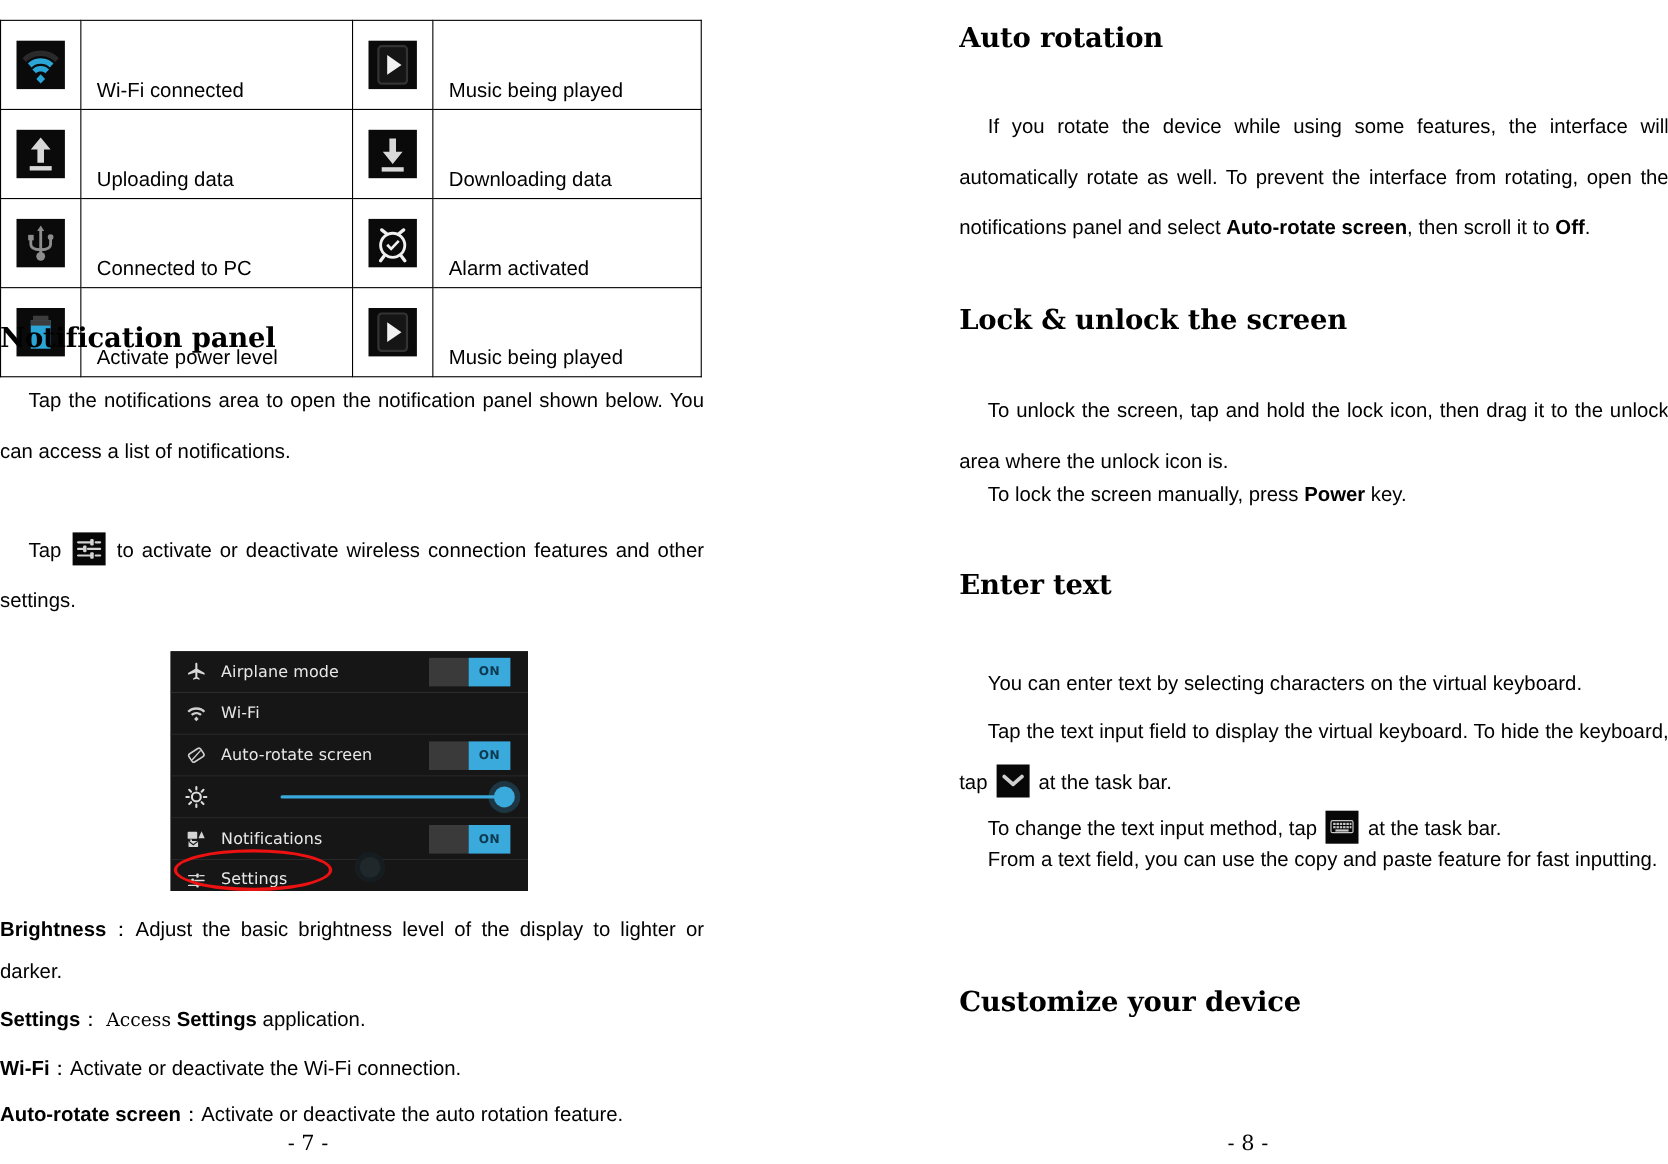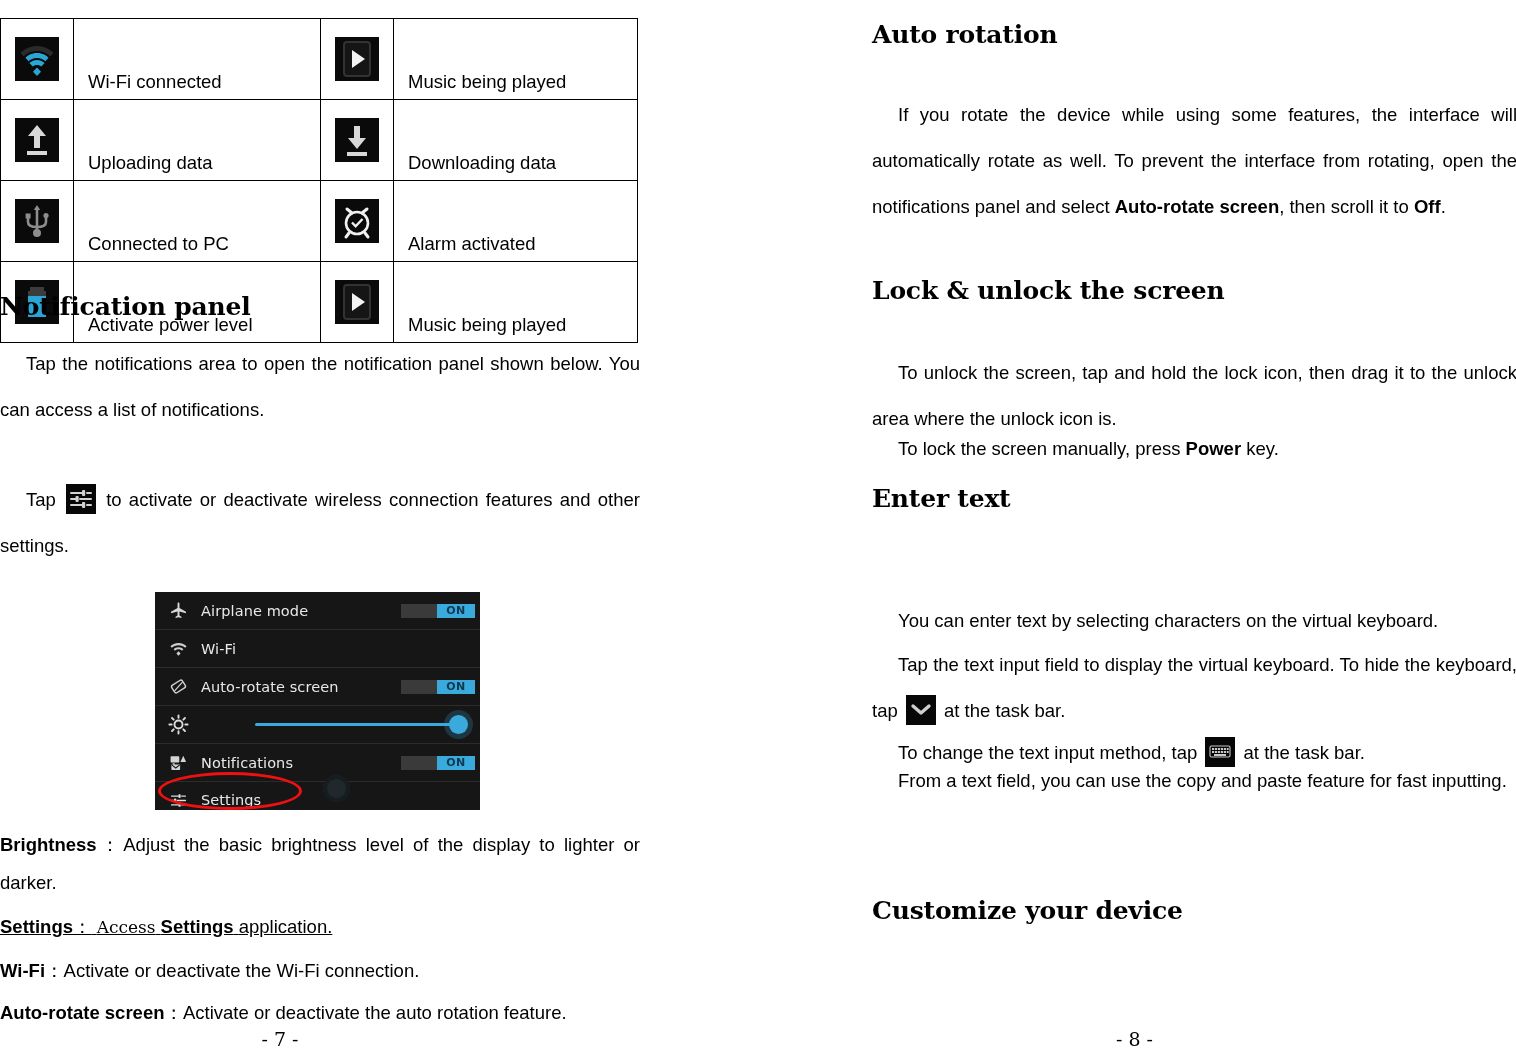--- a/index.html
+++ b/index.html
@@ -144,22 +144,22 @@
   .pr .pico svg { display: block; }
   .pr .plabel {
     color: #e8e8e8;
     font-size: 14.5px;
     font-family: "DejaVu Sans", sans-serif;
     letter-spacing: 0.1px;
     flex: 1;
   }
   .toggle {
     width: 74px;
-    height: 14px;
-    margin-right: 5px;
+    height: 26px;
+    margin-right: 16px;
     display: flex;
     flex: none;
   }
   .toggle .t-off { flex: 1; background: #3a3a3a; }
   .toggle .t-on {
     flex: 1.05;
     background: #3aa9dc;
     color: #0d3a50;
     font-size: 11px;
     font-weight: bold;
@@ -414,21 +414,21 @@
       <span class="plabel">Settings</span>
     </div>
     <div class="home-circle"></div>
     <div class="red-ring"></div>
   </div>
 
   <div class="para tight" style="left:0px; top:826px; width:640px;">
     <b>Brightness</b><span>：</span><span>Adjust the basic brightness level of the display to lighter or darker.</span>
   </div>
 
-  <div class="para tight" style="left:0px; top:908px; width:640px;text-decoration:underline;">
+  <div class="para tight" style="left:0px; top:908px; width:640px;">
     <b>Settings</b><span>：</span>
     <span class="serif-inline">Access</span>
     <b>Settings</b>
     <span>application.</span>
   </div>
 
   <div class="para tight" style="left:0px; top:952px; width:640px;">
     <b>Wi-Fi</b><span>：</span><span>Activate or deactivate the Wi-Fi connection.</span>
   </div>
 
@@ -449,21 +449,21 @@
   </div>
 
   <div class="h2" style="left:0px; top:276px;">Lock &amp; unlock the screen</div>
   <div class="para loose" style="left:0px; top:350px; width:645px;">
     <span class="indent"></span><span>To unlock the screen, tap and hold the lock icon, then drag it to the unlock area where the unlock icon is.</span>
   </div>
   <div class="para tight" style="left:0px; top:430px; width:645px;">
     <span class="indent"></span><span>To lock the screen manually, press </span><b>Power</b><span> key.</span>
   </div>
 
-  <div class="h2" style="left:0px; top:484px;">Enter text</div>
+  <div class="h2" style="left:0px; top:517px;">Enter text</div>
   <div class="para tight" style="left:0px; top:602px; width:645px;">
     <span class="indent"></span><span>You can enter text by selecting characters on the virtual keyboard.</span>
   </div>
   <div class="para loose" style="left:0px; top:642px; width:645px;">
     <span class="indent"></span><span>Tap the text input field to display the virtual keyboard. To hide the keyboard, tap</span>
     <span class="inline-icon">
       <svg viewBox="0 0 30 30">
             <path d="M7 11l8 7 8-7" fill="none" stroke="#cfcfcf" stroke-width="3.4" stroke-linecap="round" stroke-linejoin="round"></path>
           </svg>
     </span>

